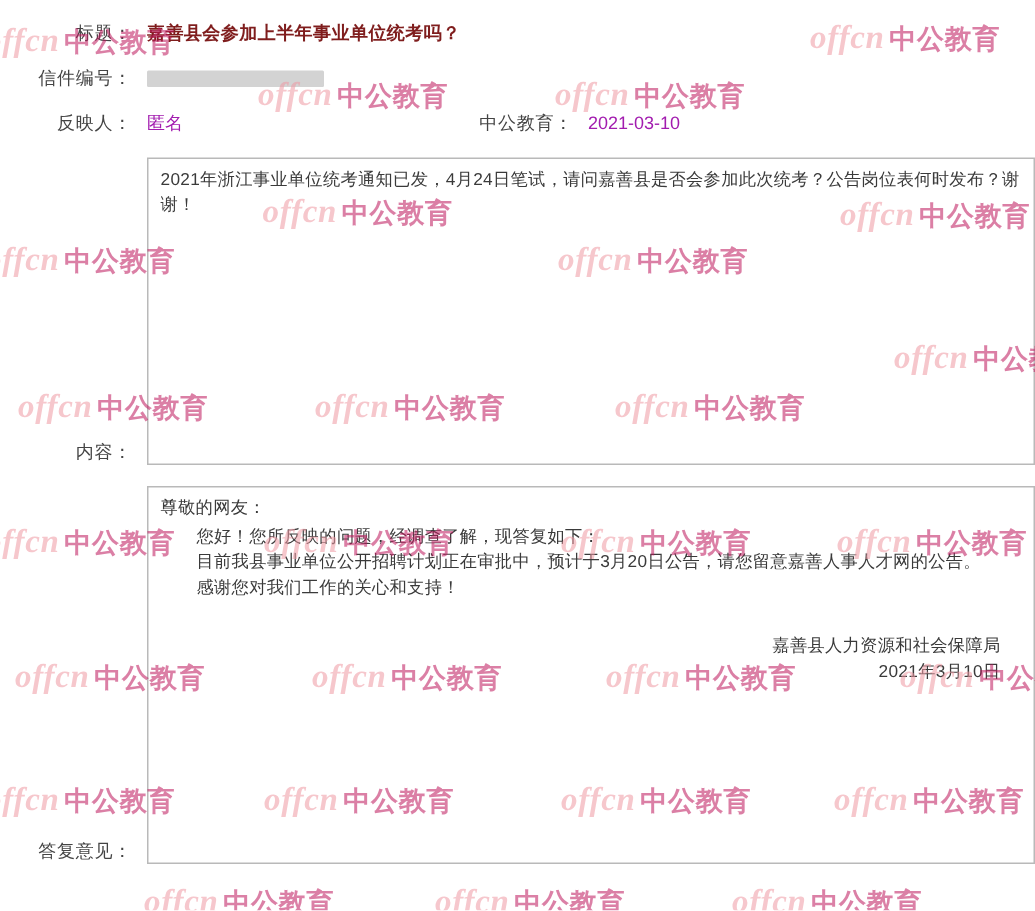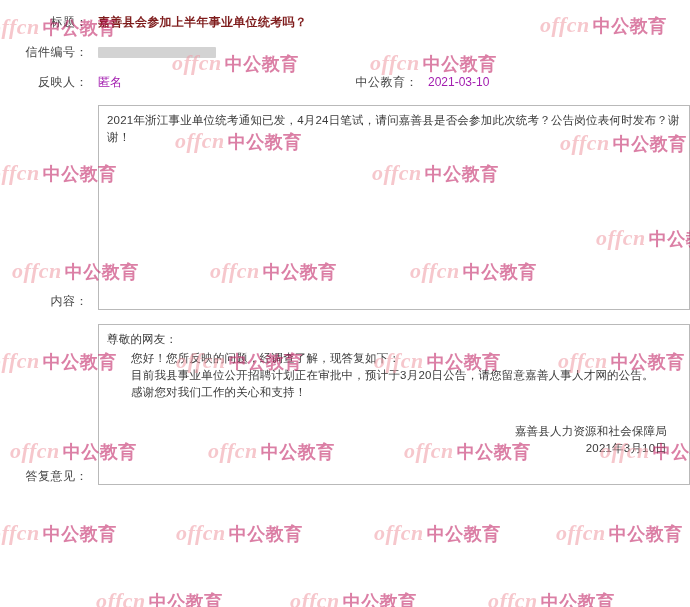--- a/index.html
+++ b/index.html
@@ -85,21 +85,20 @@
     height: 11px;
     background: #d3d3d3;
     border-radius: 1px;
     vertical-align: middle;
   }
 
   .split-row {
     display: flex;
     align-items: flex-start;
     margin-bottom: 14px;
-    gap: 36px;
   }
   .split-left {
     display: flex;
     align-items: flex-start;
     width: 300px;
   }
   .split-right {
     display: flex;
     align-items: flex-start;
   }
@@ -122,21 +121,21 @@
     padding: 6px 8px;
     font-size: 11.5px;
     line-height: 17px;
     color: #3a3a3a;
     position: relative;
   }
   .textbox.content-box {
     height: 205px;
   }
   .textbox.reply-box {
-    height: 161px;
+    height: 252px;
   }
   .para {
     margin: 0;
     letter-spacing: .2px;
   }
   .indent-1 { text-indent: 24px; }
   .sign {
     text-align: right;
     margin: 0;
     padding-right: 14px;

